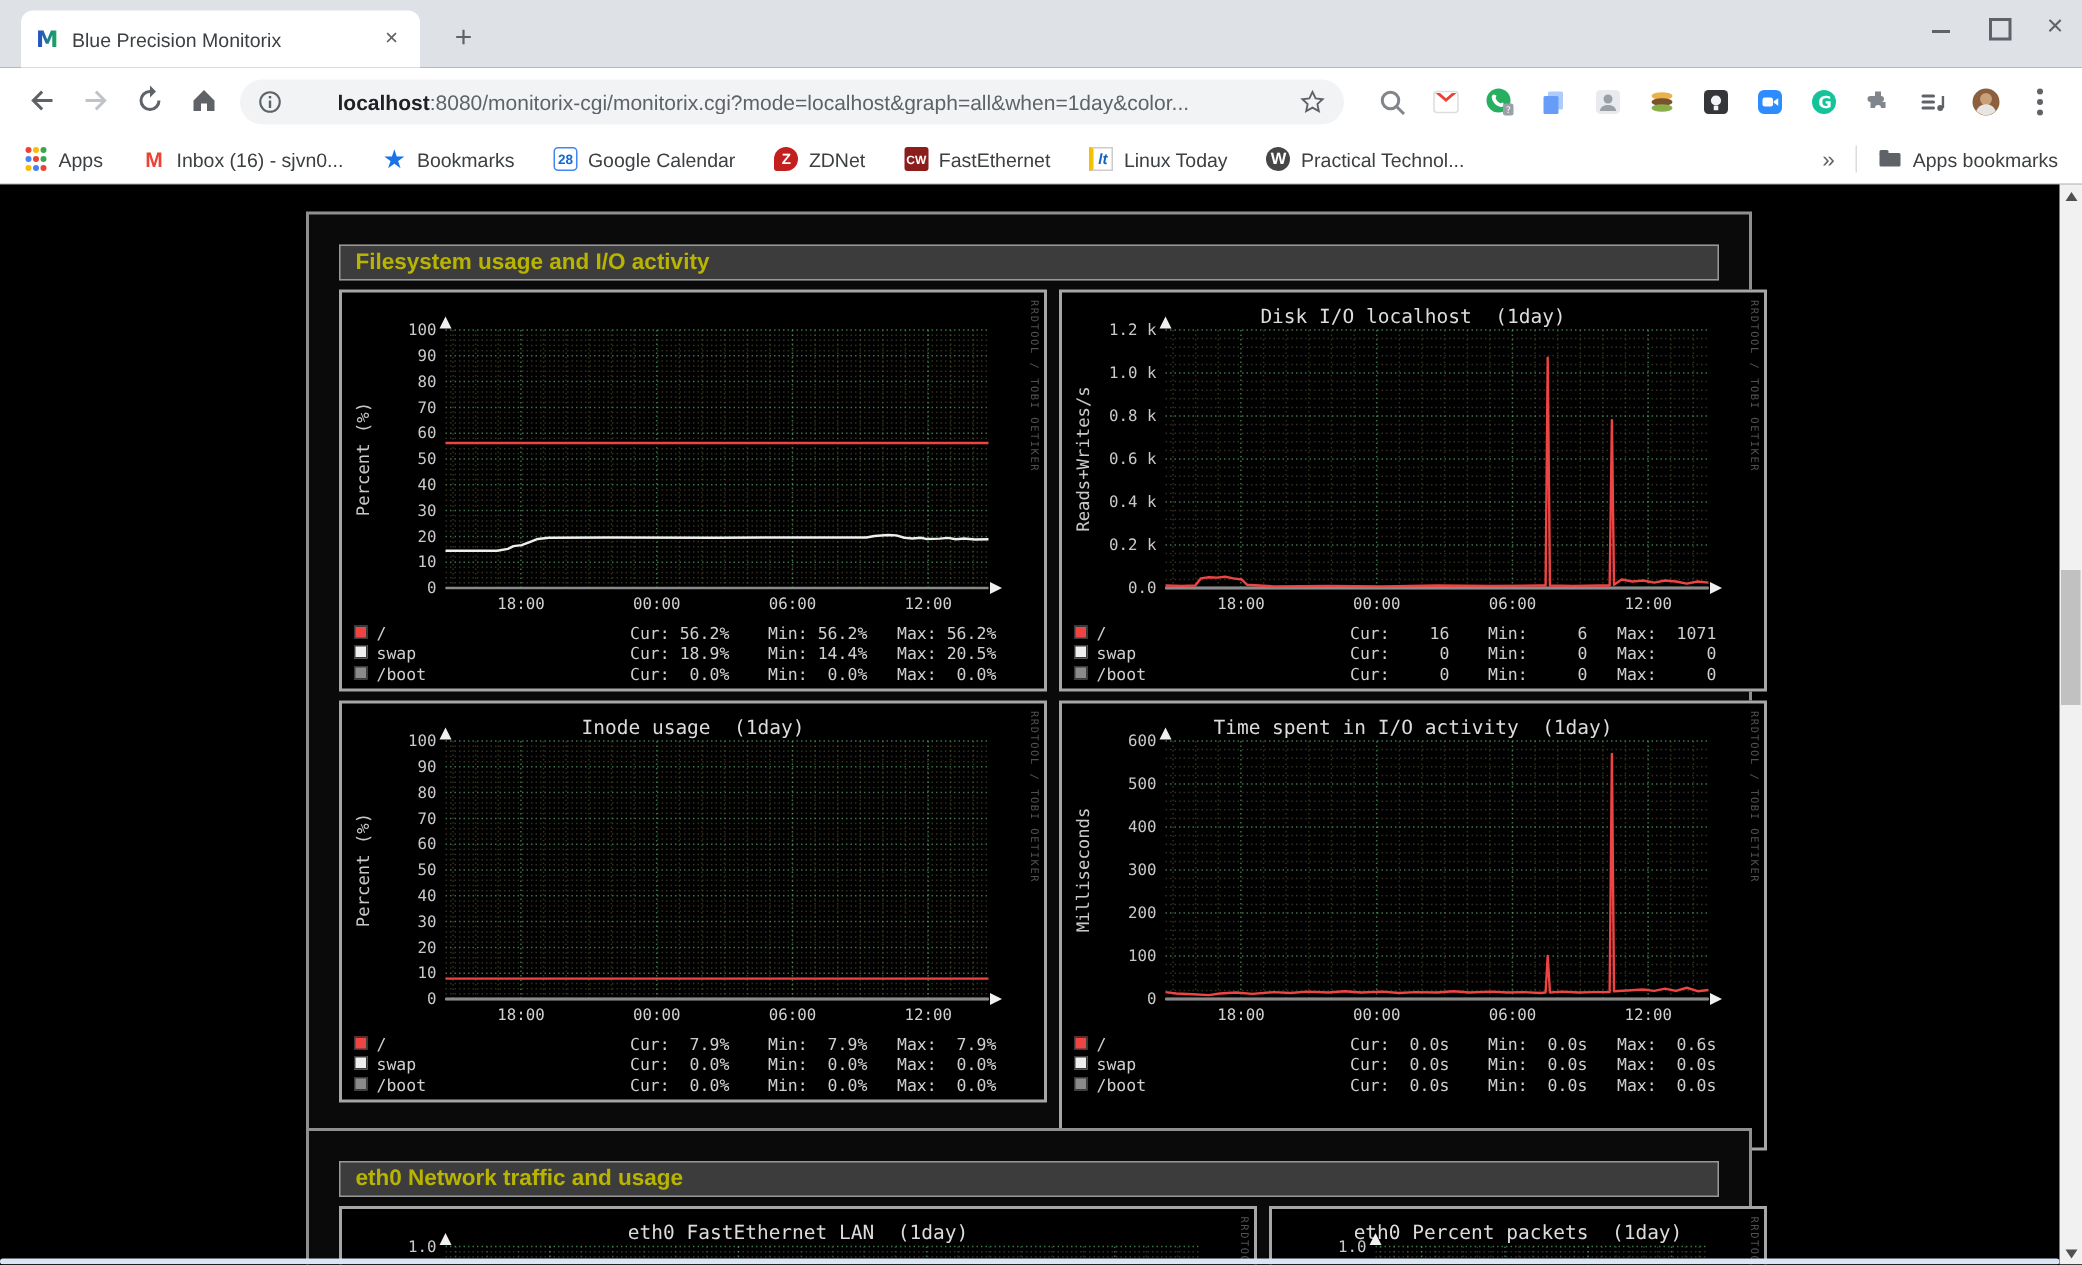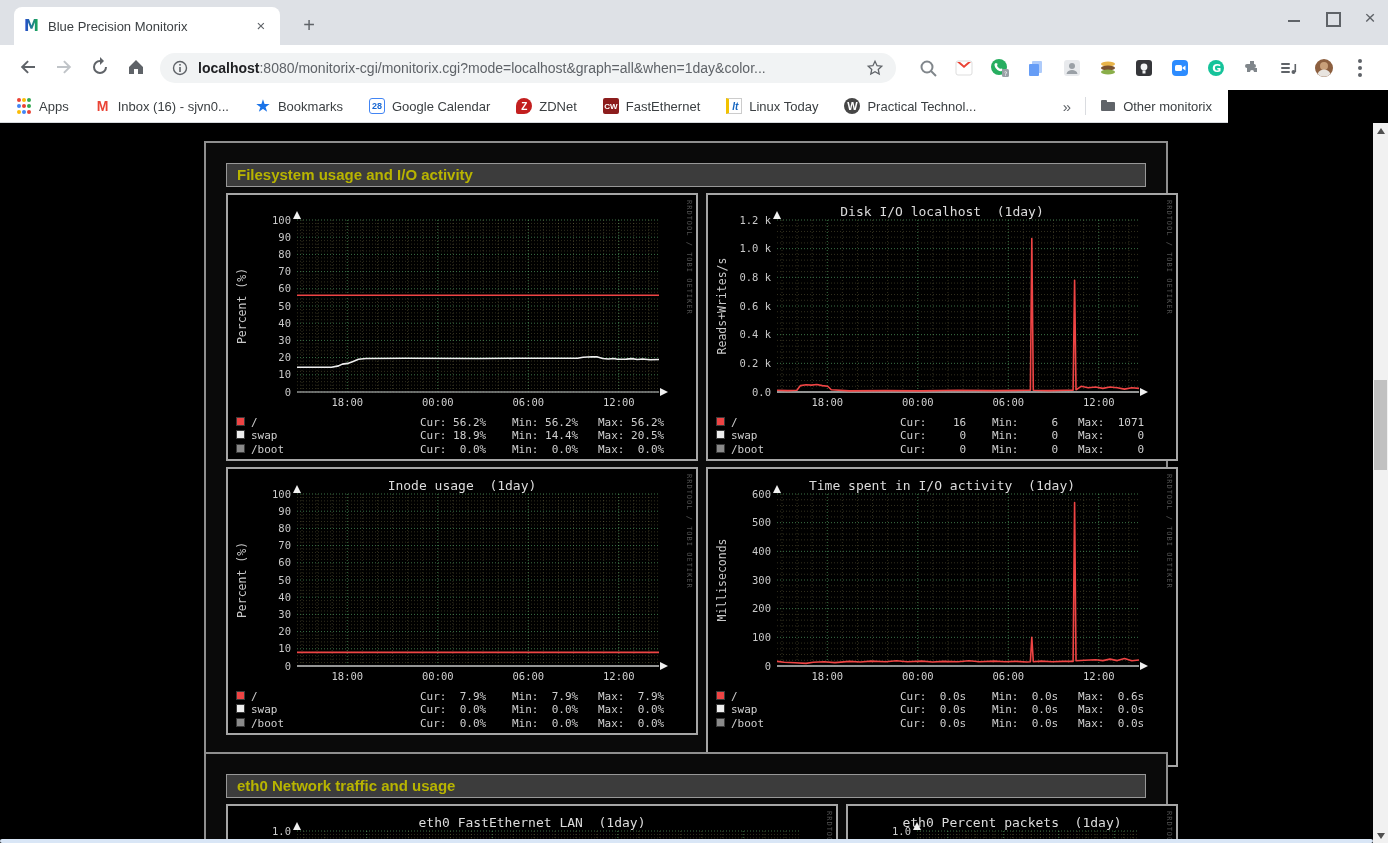--- a/index.html
+++ b/index.html
@@ -19,29 +19,29 @@
   .win-controls { position:absolute; right:10px; top:10px; display:flex; gap:22px; }
   .win-btn { width:16px; height:16px; position:relative; }
   .wb-min::after { content:""; position:absolute; left:2px; right:2px; top:10px; border-top:2px solid #5f6368; }
   .wb-max::after { content:""; position:absolute; left:2px; top:2px; width:11px; height:11px; border:2px solid #5f6368; }
   .wb-close { color:#5f6368; font-size:19px; line-height:15px; text-align:center; }
 
   .toolbar { position:absolute; left:0; top:45px; width:1388px; height:45px; background:#fff; }
   .nav-ic { position:absolute; top:8px; width:28px; height:28px; border-radius:50%;
             display:flex; align-items:center; justify-content:center; }
   .omnibox { position:absolute; left:160px; top:8px; width:736px; height:30px; background:#f1f3f4;
-             border-radius:15px; display:flex; align-items:center; padding:0 12px; }
+             border-radius:15px; display:flex; align-items:center; padding:0 12px;gap:27px; }
   .url-text { font-size:14px; color:#5f6368; white-space:nowrap; overflow:hidden; margin-left:10px; flex:1; }
   .url-host { color:#202124; }
   .ext-row { position:absolute; left:910px; top:8px; height:30px; display:flex; align-items:center; }
   .ext-slot { width:36px; height:30px; display:flex; align-items:center; justify-content:center; position:relative; }
   .menu-dots { display:flex; flex-direction:column; gap:3px; }
   .menu-dots i { width:4px; height:4px; background:#5f6368; border-radius:50%; }
 
-  .bookmarks { position:absolute; left:0; top:90px; width:1228px; height:33px; background:#fff;
+  .bookmarks { position:absolute; left:0; top:90px; width:1388px; height:33px; background:#fff;
                border-bottom:1px solid #d5d8dc; display:flex; align-items:center; padding:0 16px; }
   .bm-item { display:flex; align-items:center; gap:7px; margin-right:26px; font-size:13px;
              color:#3c4043; white-space:nowrap; }
   .bm-right { margin-left:auto; display:flex; align-items:center; gap:14px; }
   .bm-sep { width:1px; height:18px; background:#dadce0; }
   .ic16 { width:16px; height:16px; display:flex; align-items:center; justify-content:center;
           font-weight:bold; flex:none; }
   .apps-grid { display:grid; grid-template-columns:repeat(3,4px); grid-gap:1px; }
   .apps-grid i { width:4px; height:4px; border-radius:50%; }
   .ic-gmailM { color:#ea4335; font-size:14px; font-weight:bold; }
@@ -290,21 +290,21 @@
       <span class="bm-item">
         <span class="ic16 ic-wp">W</span>
         <span>Practical Technol...</span>
       </span>
     </span>
   <span class="bm-right">
     <span class="ic-chev">»</span>
     <span class="bm-sep"></span>
     <span class="bm-item" style="margin-right:0">
       <span class="ic16 ic-folder"></span>
-      <span>Other monitorix</span>
+      <span>Apps bookmarks</span>
     </span>
   </span>
 </div>
 
 <div class="page">
   <div class="section" style="top:18px">
     <div class="section-header">Filesystem usage and I/O activity</div>
     <div class="grow">
         <div class="panel" style="width: 472px; height: 268px;">
           <div class="g-ylab" style="left: 14px; top: 111px;">Percent (%)</div>

